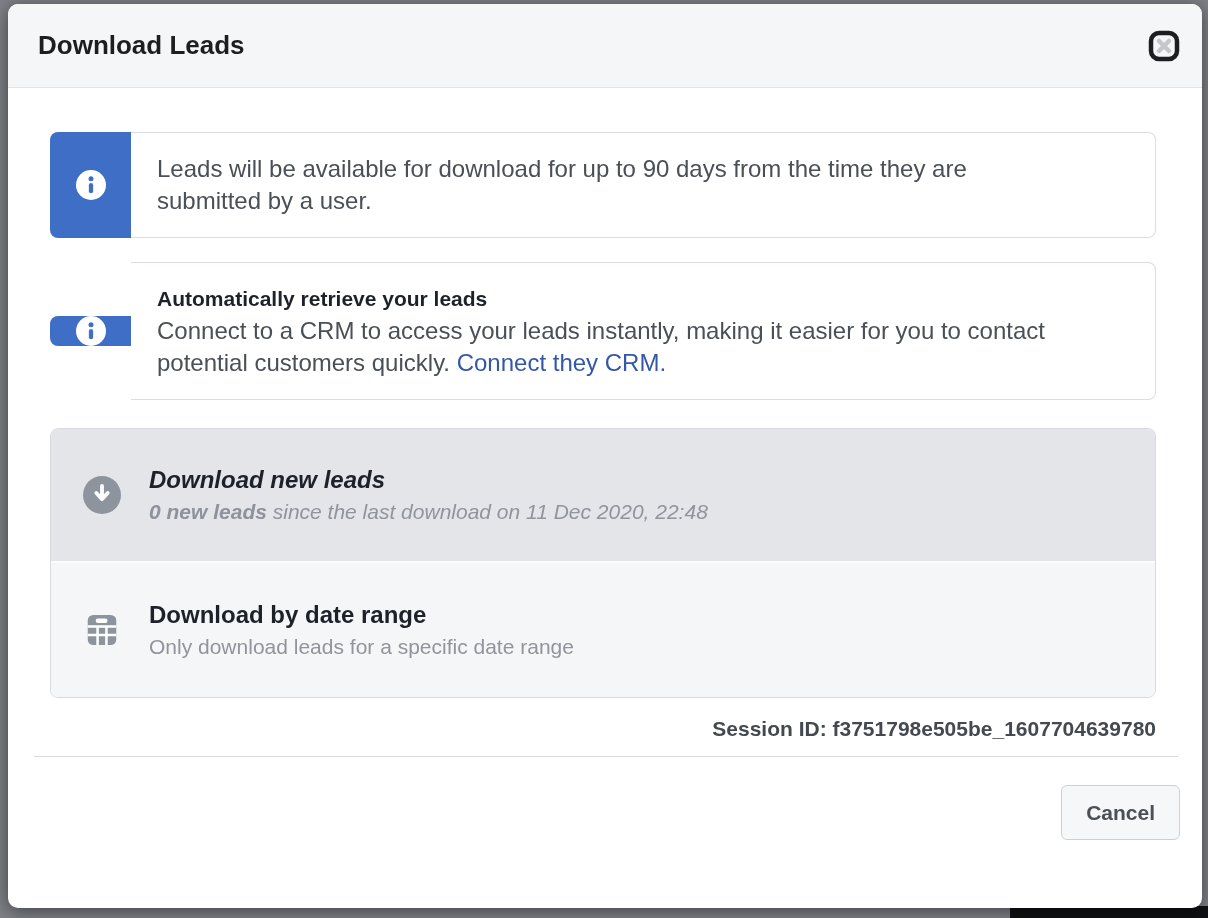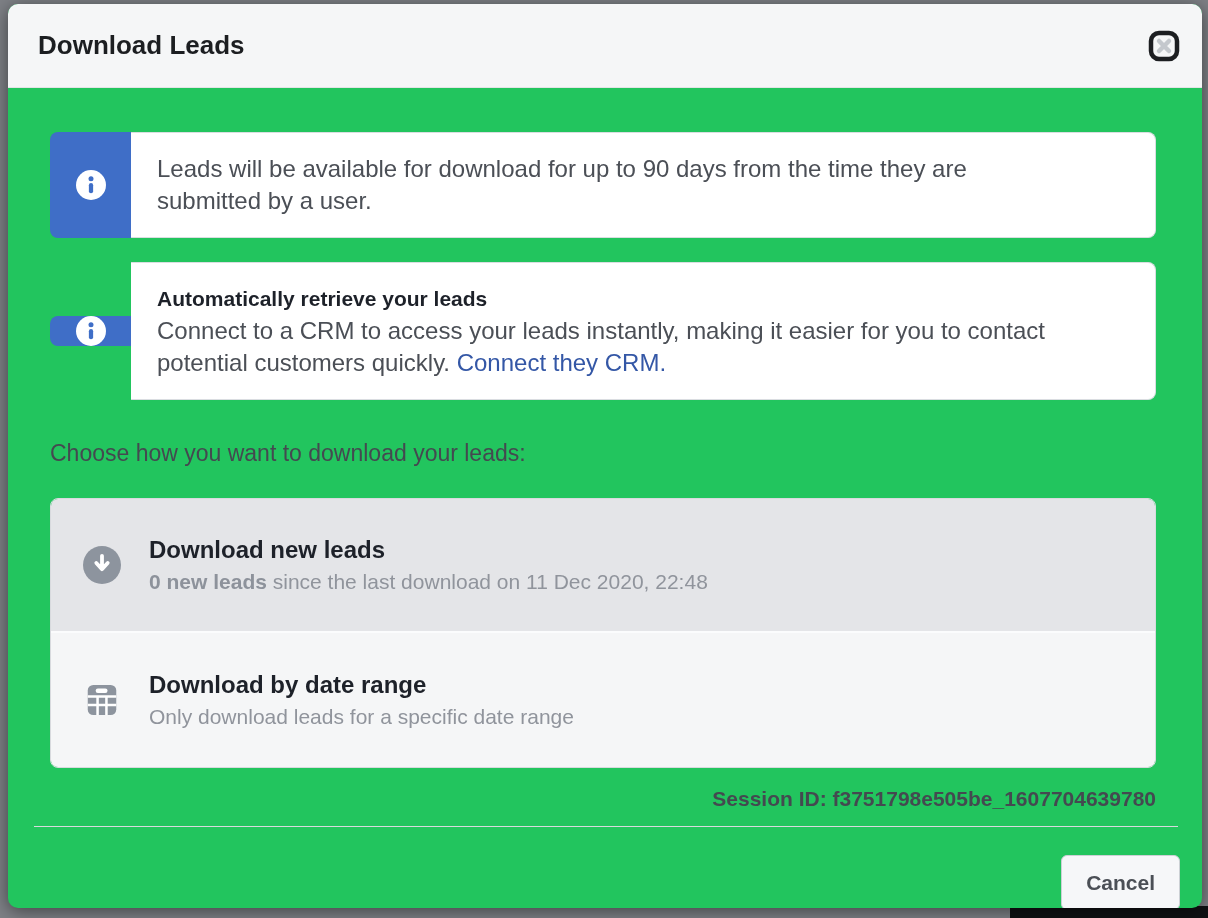--- a/index.html
+++ b/index.html
@@ -11,21 +11,21 @@
     overflow: hidden;
     position: relative;
   }
   .bg-dark {
     position: absolute; left: 1010px; right: 0; bottom: 0; height: 12px;
     background: #101114;
   }
   .modal {
     position: absolute; left: 8px; top: 4px;
     width: 1194px; height: 904px;
-    background: #22c55e;
+    background: #ffffff;
     border-radius: 10px;
     box-shadow: 0 3px 18px rgba(0,0,0,.5);
     overflow: hidden;
   }
   .header {
     height: 84px;
     background: #f5f6f7;
     border-bottom: 1px solid #e3e4e6;
     display: flex; align-items: center; justify-content: space-between;
     padding: 0 20px 0 30px;
@@ -66,21 +66,21 @@
   .options {
     margin-top: 28px;
     border: 1px solid #d8dade; border-radius: 8px;
     overflow: hidden;
   }
   .option {
     display: flex; align-items: center;
     height: 134px; padding-left: 32px;
     background: #f5f6f7; cursor: pointer;
   }
-  .option.selected { background: #e4e5e8; border-bottom: 2px solid #fbfcfd; }
+  .option.selected { background: #e4e5e8; border-bottom: 2px solid #fbfcfd; font-style: italic; }
   .opt-icon { margin-right: 28px; flex: 0 0 auto; display: flex; }
   .opt-title { font-size: 24px; font-weight: 700; color: #1d2129; line-height: 34px; }
   .opt-sub { font-size: 21px; color: #90949c; line-height: 30px; }
   .opt-sub b { font-weight: 700; color: #8d929b; }
   .session {
     margin-top: 16px; text-align: right;
     font-size: 21px; font-weight: 700; color: #444950; line-height: 30px;
   }
   .divider { margin: 12px 24px 0 26px; border-top: 1px solid #d8dade; }
   .footer { padding: 28px 22px 0; text-align: right; }
@@ -138,21 +138,20 @@
           </svg>
         </span>
       </div>
       <div class="notice-content">
         <h3>Automatically retrieve your leads</h3>
         <p><span>Connect to a CRM to access your leads instantly, making it easier for you to contact
 potential customers quickly.</span> <a class="crm-link">Connect they CRM.</a></p>
       </div>
     </div>
 
-    <p class="choose">Choose how you want to download your leads:</p>
 
     <div class="options">
 
       <div class="option selected">
         <span class="opt-icon">
           <svg width="38" height="38" viewBox="0 0 24 24">
             <circle cx="12" cy="12" r="12" fill="#8d949e"></circle>
             <path d="M12 6.2 v7.6 M8.4 10.7 L12 14.6 L15.6 10.7" stroke="#ffffff" stroke-width="2.4" stroke-linecap="round" stroke-linejoin="round" fill="none"></path>
           </svg>
         </span>

